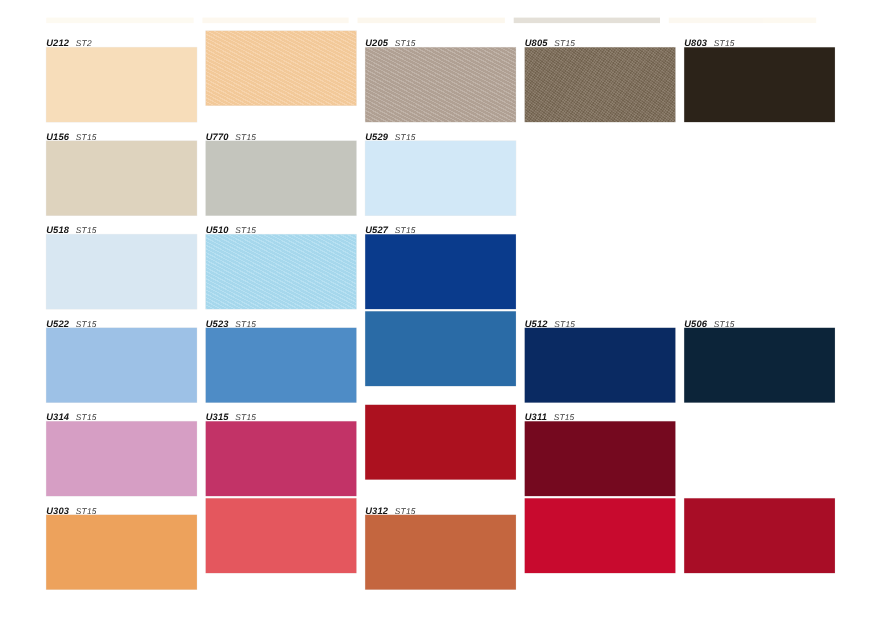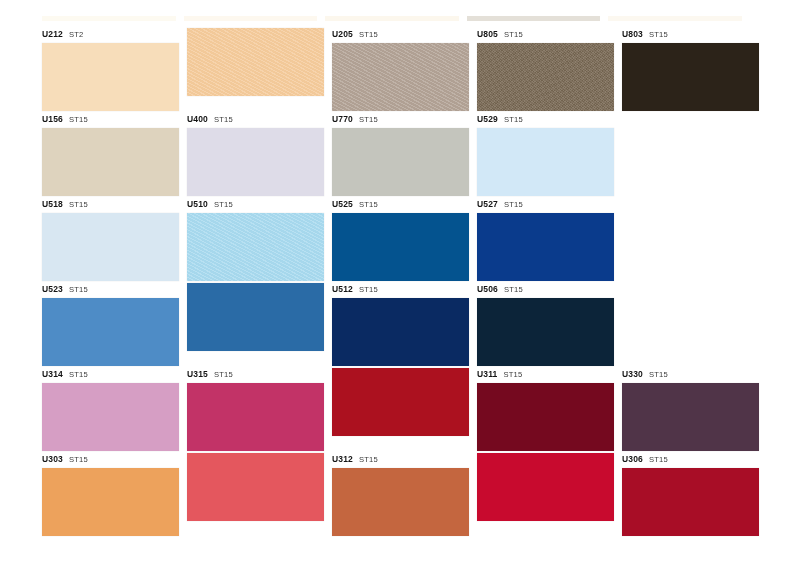--- a/index.html
+++ b/index.html
@@ -55,25 +55,26 @@
     margin-bottom: 2px;
   }
 
   .swatch-cell {
     width: 137px;
     box-sizing: border-box;
   }
 
   .swatch-label {
     height: 15px;
-    line-height: 12px;
+    line-height: 22px;
     white-space: nowrap;
     font-size: 8.5px;
     color: #1c1c1c;
     letter-spacing: 0.1px;
+    font-style: italic;
   }
   .swatch-code {
     font-weight: bold;
     font-size: 8.5px;
     letter-spacing: 0.15px;
     color: #141414;
   }
   .swatch-finish {
     font-weight: normal;
     font-size: 7.6px;
@@ -144,52 +145,48 @@
           <div class="swatch-label"><span class="swatch-code">U803</span><span class="swatch-finish">ST15</span></div>
           <div class="swatch-chip" style="background: rgb(44, 35, 25);"></div>
         </div>
       </div>
       <div class="swatch-row">
         <div class="swatch-cell">
           <div class="swatch-label"><span class="swatch-code">U156</span><span class="swatch-finish">ST15</span></div>
           <div class="swatch-chip" style="background: rgb(222, 211, 190);"></div>
         </div>
         <div class="swatch-cell">
-          <div class="swatch-label"><span class="swatch-code">U400</span><span class="swatch-finish">ST15</span></div>
-          <div class="swatch-chip" style="background: rgb(222, 220, 232);"></div>
-        </div>
-        <div class="swatch-cell">
           <div class="swatch-label"><span class="swatch-code">U770</span><span class="swatch-finish">ST15</span></div>
           <div class="swatch-chip" style="background: rgb(196, 197, 189);"></div>
         </div>
         <div class="swatch-cell">
           <div class="swatch-label"><span class="swatch-code">U529</span><span class="swatch-finish">ST15</span></div>
           <div class="swatch-chip" style="background: rgb(210, 232, 247);"></div>
         </div>
       </div>
       <div class="swatch-row">
         <div class="swatch-cell">
           <div class="swatch-label"><span class="swatch-code">U518</span><span class="swatch-finish">ST15</span></div>
           <div class="swatch-chip" style="background: rgb(216, 231, 242);"></div>
         </div>
         <div class="swatch-cell">
           <div class="swatch-label"><span class="swatch-code">U510</span><span class="swatch-finish">ST15</span></div>
           <div class="swatch-chip lighttexture" style="background: rgb(168, 218, 239);"></div>
         </div>
         <div class="swatch-cell">
-          <div class="swatch-label"><span class="swatch-code">U525</span><span class="swatch-finish">ST15</span></div>
-          <div class="swatch-chip" style="background: rgb(4, 83, 143);"></div>
-        </div>
-        <div class="swatch-cell">
           <div class="swatch-label"><span class="swatch-code">U527</span><span class="swatch-finish">ST15</span></div>
           <div class="swatch-chip" style="background: rgb(10, 59, 140);"></div>
         </div>
       </div>
       <div class="swatch-row">
         <div class="swatch-cell">
+          <div class="swatch-label"><span class="swatch-code">U522</span><span class="swatch-finish">ST15</span></div>
+          <div class="swatch-chip" style="background: rgb(157, 193, 230);"></div>
+        </div>
+        <div class="swatch-cell">
           <div class="swatch-label"><span class="swatch-code">U523</span><span class="swatch-finish">ST15</span></div>
           <div class="swatch-chip" style="background: rgb(78, 140, 198);"></div>
         </div>
         <div class="swatch-cell">
           <div class="swatch-chip" style="background: rgb(42, 107, 166);"></div>
         </div>
         <div class="swatch-cell">
           <div class="swatch-label"><span class="swatch-code">U512</span><span class="swatch-finish">ST15</span></div>
           <div class="swatch-chip" style="background: rgb(10, 42, 98);"></div>
         </div>
@@ -207,40 +204,35 @@
           <div class="swatch-label"><span class="swatch-code">U315</span><span class="swatch-finish">ST15</span></div>
           <div class="swatch-chip" style="background: rgb(194, 51, 103);"></div>
         </div>
         <div class="swatch-cell">
           <div class="swatch-chip" style="background: rgb(172, 17, 31);"></div>
         </div>
         <div class="swatch-cell">
           <div class="swatch-label"><span class="swatch-code">U311</span><span class="swatch-finish">ST15</span></div>
           <div class="swatch-chip" style="background: rgb(117, 9, 31);"></div>
         </div>
-        <div class="swatch-cell">
-          <div class="swatch-label"><span class="swatch-code">U330</span><span class="swatch-finish">ST15</span></div>
-          <div class="swatch-chip" style="background: rgb(80, 52, 72);"></div>
-        </div>
       </div>
       <div class="swatch-row">
         <div class="swatch-cell">
           <div class="swatch-label"><span class="swatch-code">U303</span><span class="swatch-finish">ST15</span></div>
           <div class="swatch-chip" style="background: rgb(237, 162, 92);"></div>
         </div>
         <div class="swatch-cell">
           <div class="swatch-chip" style="background: rgb(228, 87, 94);"></div>
         </div>
         <div class="swatch-cell">
           <div class="swatch-label"><span class="swatch-code">U312</span><span class="swatch-finish">ST15</span></div>
           <div class="swatch-chip" style="background: rgb(196, 102, 63);"></div>
         </div>
         <div class="swatch-cell">
           <div class="swatch-chip" style="background: rgb(200, 10, 46);"></div>
         </div>
         <div class="swatch-cell">
-          <div class="swatch-label"><span class="swatch-code">U306</span><span class="swatch-finish">ST15</span></div>
           <div class="swatch-chip" style="background: rgb(168, 13, 38);"></div>
         </div>
       </div>
     </div>
 
 </div>
 
 </body></html>

